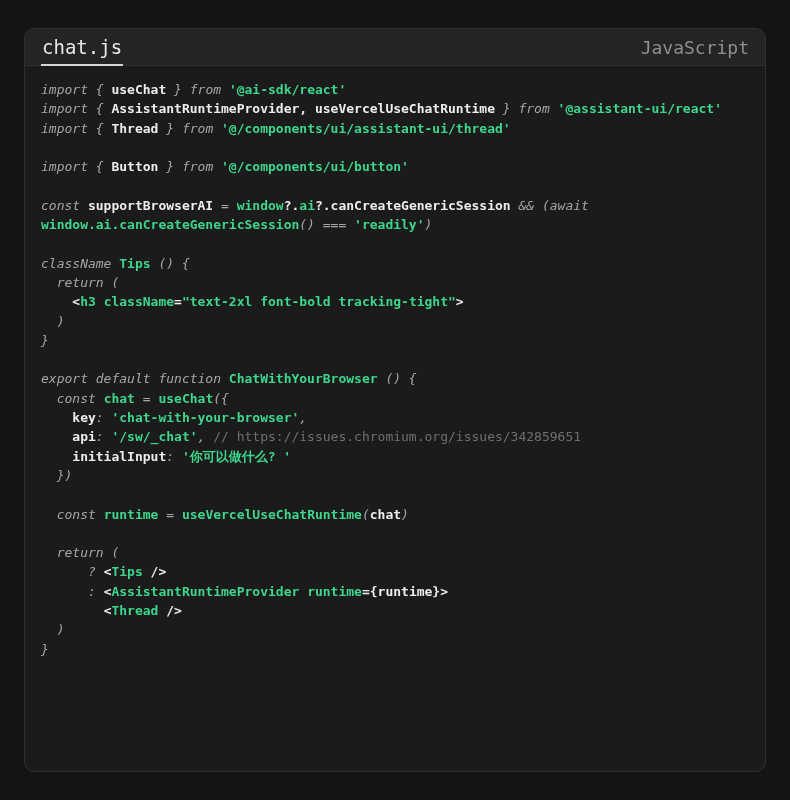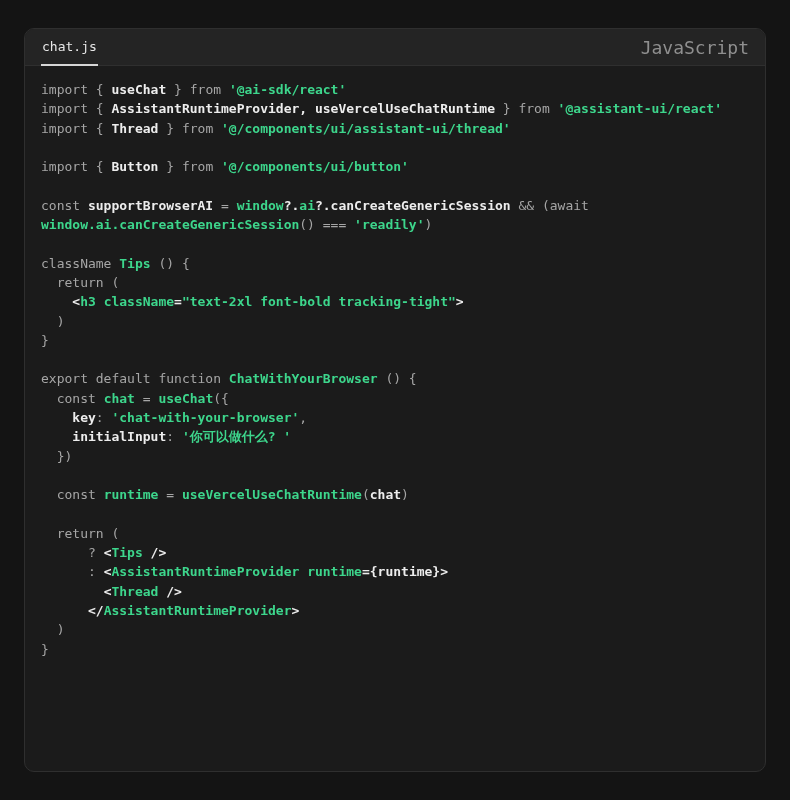--- a/index.html
+++ b/index.html
@@ -37,21 +37,21 @@
     background: var(--header-bg);
     border-bottom: 1px solid var(--border);
     display: flex;
     align-items: stretch;
     justify-content: space-between;
     padding: 0 16px;
   }
   .tab {
     display: flex;
     align-items: center;
-    font-size: 13px;
+    font-size: 19px;
     color: var(--tab-text);
     border-bottom: 2px solid var(--tab-underline);
     margin-bottom: -1px;
     padding: 4px 1px;
     cursor: pointer;
   }
   .lang-badge {
     display: flex;
     align-items: center;
     font-size: 18px;
@@ -62,21 +62,21 @@
     height: calc(100% - 37px);
     overflow: hidden;
   }
   .line {
     white-space: pre;
     font-size: 13px;
     line-height: 19.3px;
     min-height: 19.3px;
     color: var(--text-plain);
   }
-  .tok-p { color: var(--text-plain); font-weight: 400; }
+  .tok-p { color: var(--text-plain); font-weight: 400; font-style: italic; }
   .tok-w { color: var(--text-identifier); font-weight: 700; }
   .tok-g { color: var(--text-green); font-weight: 700; }
   .tok-s { color: var(--text-string); font-weight: 700; }
   .tok-c { color: var(--text-comment); font-weight: 400; }
 </style>
 </head>
 <body>
 
 <div class="code-card">
   <div class="code-header">
@@ -95,26 +95,26 @@
       <div class="line">&nbsp;</div>
       <div class="line"><span class="tok-p">className </span><span class="tok-g">Tips</span><span class="tok-p"> () {</span></div>
       <div class="line"><span class="tok-p">  return (</span></div>
       <div class="line"><span class="tok-p">    </span><span class="tok-w">&lt;</span><span class="tok-g">h3</span><span class="tok-p"> </span><span class="tok-g">className</span><span class="tok-w">=</span><span class="tok-s">"text-2xl font-bold tracking-tight"</span><span class="tok-w">&gt;</span></div>
       <div class="line"><span class="tok-p">  )</span></div>
       <div class="line"><span class="tok-p">}</span></div>
       <div class="line">&nbsp;</div>
       <div class="line"><span class="tok-p">export default function </span><span class="tok-g">ChatWithYourBrowser</span><span class="tok-p"> () {</span></div>
       <div class="line"><span class="tok-p">  const </span><span class="tok-g">chat</span><span class="tok-p"> = </span><span class="tok-g">useChat</span><span class="tok-p">({</span></div>
       <div class="line"><span class="tok-p">    </span><span class="tok-w">key</span><span class="tok-p">: </span><span class="tok-s">'chat-with-your-browser'</span><span class="tok-p">,</span></div>
+      <div class="line"><span class="tok-p">    </span><span class="tok-w">api</span><span class="tok-p">: </span><span class="tok-s">'/sw/_chat'</span><span class="tok-p">, </span><span class="tok-c">// https://issues.chromium.org/issues/342859651</span></div>
       <div class="line"><span class="tok-p">    </span><span class="tok-w">initialInput</span><span class="tok-p">: </span><span class="tok-s">'你可以做什么? '</span></div>
       <div class="line"><span class="tok-p">  })</span></div>
       <div class="line">&nbsp;</div>
       <div class="line"><span class="tok-p">  const </span><span class="tok-g">runtime</span><span class="tok-p"> = </span><span class="tok-g">useVercelUseChatRuntime</span><span class="tok-p">(</span><span class="tok-w">chat</span><span class="tok-p">)</span></div>
       <div class="line">&nbsp;</div>
       <div class="line"><span class="tok-p">  return (</span></div>
       <div class="line"><span class="tok-p">      ? </span><span class="tok-w">&lt;</span><span class="tok-g">Tips</span><span class="tok-w"> /&gt;</span></div>
       <div class="line"><span class="tok-p">      : </span><span class="tok-w">&lt;</span><span class="tok-g">AssistantRuntimeProvider</span><span class="tok-p"> </span><span class="tok-g">runtime</span><span class="tok-w">={runtime}&gt;</span></div>
       <div class="line"><span class="tok-p">        </span><span class="tok-w">&lt;</span><span class="tok-g">Thread</span><span class="tok-w"> /&gt;</span></div>
-      <div class="line"><span class="tok-p">      </span><span class="tok-w">&lt;/</span><span class="tok-g">AssistantRuntimeProvider</span><span class="tok-w">&gt;</span></div>
       <div class="line"><span class="tok-p">  )</span></div>
       <div class="line"><span class="tok-p">}</span></div>
     </div>
 </div>
 
 </body></html>

